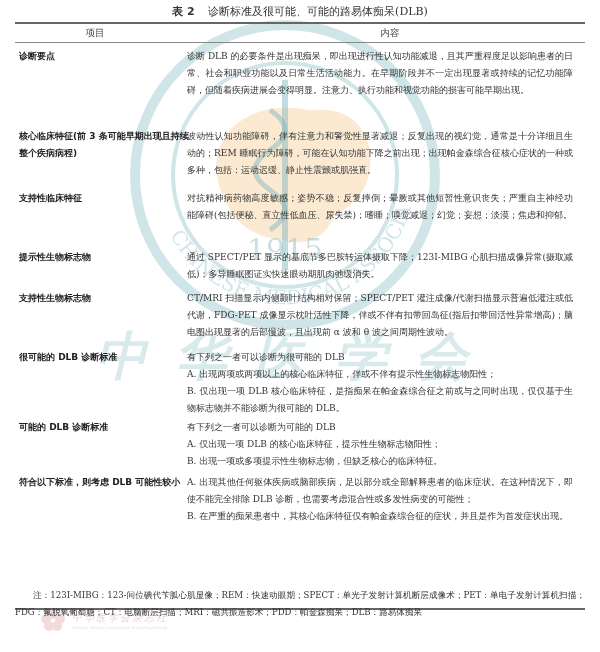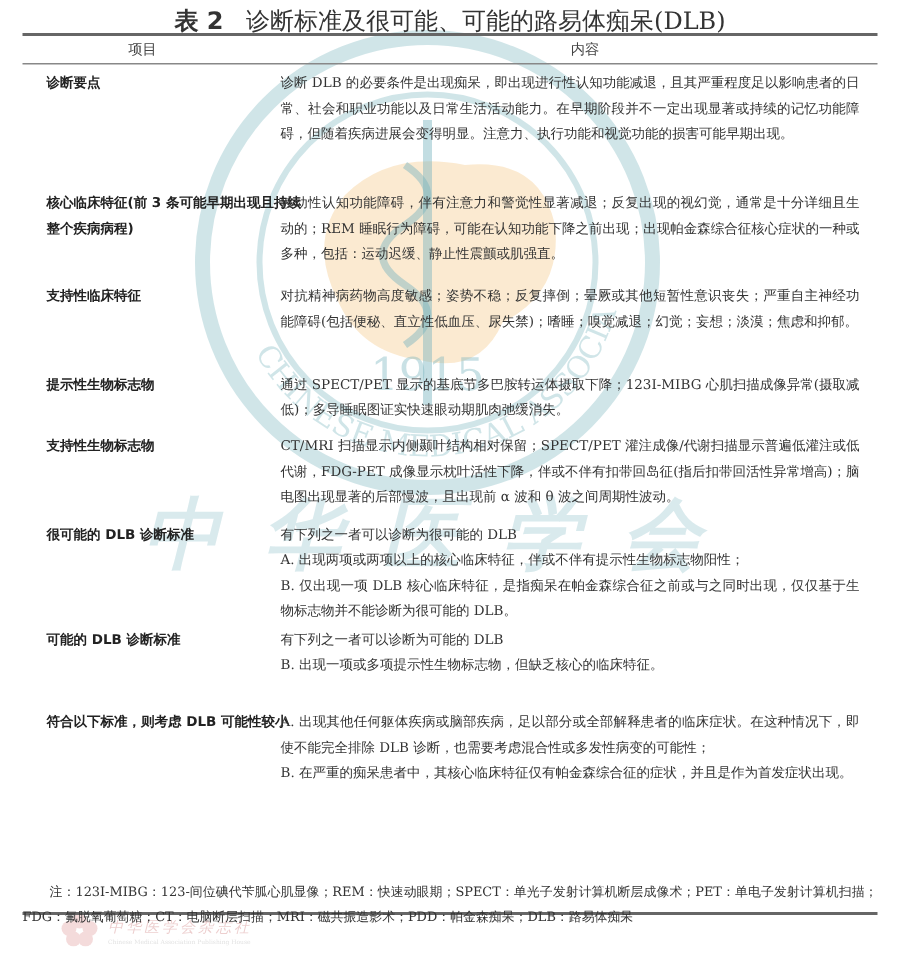--- a/index.html
+++ b/index.html
@@ -14,33 +14,33 @@
   }
   .wm-chars {
     position: absolute; left: 95px; top: 322px; z-index: 0;
     font-family: "DejaVu Serif", serif; font-size: 52px; font-weight: bold;
     color: rgba(120,180,190,0.28); letter-spacing: 28px; pointer-events: none;
     font-style: italic;
   }
   .content { position: absolute; left: 0; top: 0; width: 600px; z-index: 1; }
   .title {
     position: absolute; top: 4px; left: 0; width: 600px; text-align: center;
-    font-size: 16px; color: #333;
+    font-size: 11px; color: #333;
   }
   .title .num { font-weight: bold; margin-right: 10px; font-family: "DejaVu Sans", sans-serif; }
   .rule { position: absolute; left: 15px; width: 570px; background: #666; }
   .rule.top { top: 22px; height: 2px; }
   .rule.mid { top: 42px; height: 1px; background: #888; }
   .rule.bottom { top: 608px; height: 2px; }
   .hdr { position: absolute; top: 27px; font-size: 9.5px; color: #444; }
   .hdr.col1 { left: 0; width: 190px; text-align: center; }
   .hdr.col2 { left: 180px; width: 420px; text-align: center; }
   .row { position: absolute; left: 15px; width: 570px; }
   .row .label {
-    position: absolute; left: 16px; width: 175px;
+    position: absolute; left: 4px; width: 175px;
     font-family: "DejaVu Sans", sans-serif; font-weight: bold;
     font-size: 9px; line-height: 17px; color: #222;
   }
   .row .text {
     position: absolute; left: 172px; width: 386px;
     font-size: 9px; line-height: 17px; color: #333; text-align: justify;
   }
   .row .text p { margin: 0; }
   .note {
     position: absolute; left: 15px; top: 587px; width: 570px;
@@ -144,20 +144,21 @@
       <p>有下列之一者可以诊断为很可能的 DLB</p>
       <p>A. 出现两项或两项以上的核心临床特征，伴或不伴有提示性生物标志物阳性；</p>
       <p>B. 仅出现一项 DLB 核心临床特征，是指痴呆在帕金森综合征之前或与之同时出现，仅仅基于生物标志物并不能诊断为很可能的 DLB。</p>
     </div>
   </div>
 
   <div class="row" style="top:419px">
     <div class="label">可能的 DLB 诊断标准</div>
     <div class="text">
       <p>有下列之一者可以诊断为可能的 DLB</p>
+      <p>A. 仅出现一项 DLB 的核心临床特征，提示性生物标志物阳性；</p>
       <p>B. 出现一项或多项提示性生物标志物，但缺乏核心的临床特征。</p>
     </div>
   </div>
 
   <div class="row" style="top:474px">
     <div class="label">符合以下标准，则考虑 DLB 可能性较小</div>
     <div class="text">
       <p>A. 出现其他任何躯体疾病或脑部疾病，足以部分或全部解释患者的临床症状。在这种情况下，即使不能完全排除 DLB 诊断，也需要考虑混合性或多发性病变的可能性；</p>
       <p>B. 在严重的痴呆患者中，其核心临床特征仅有帕金森综合征的症状，并且是作为首发症状出现。</p>
     </div>

